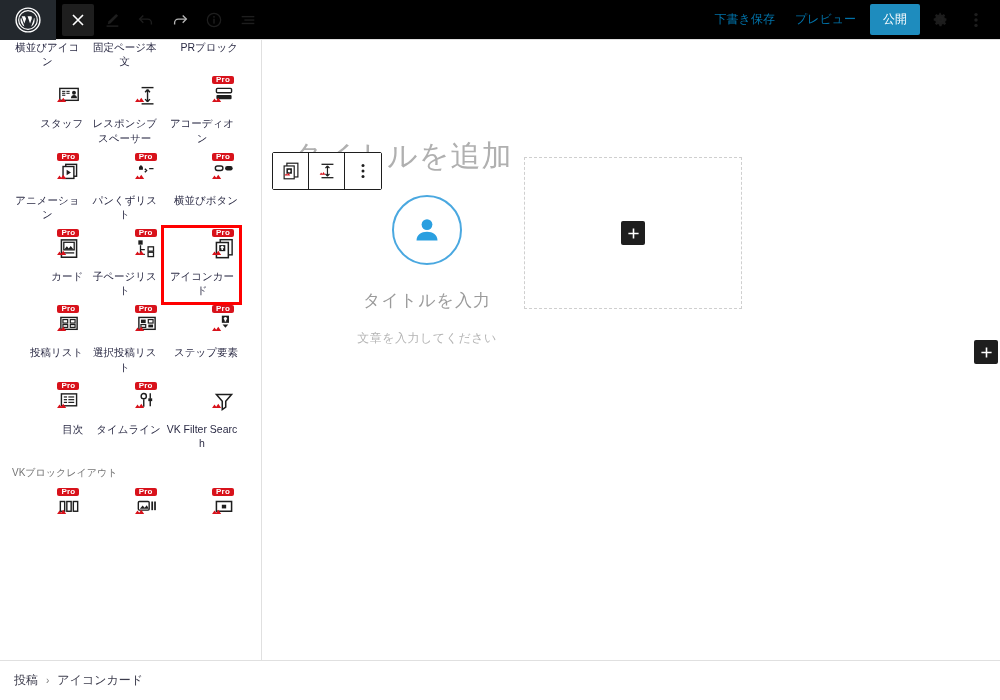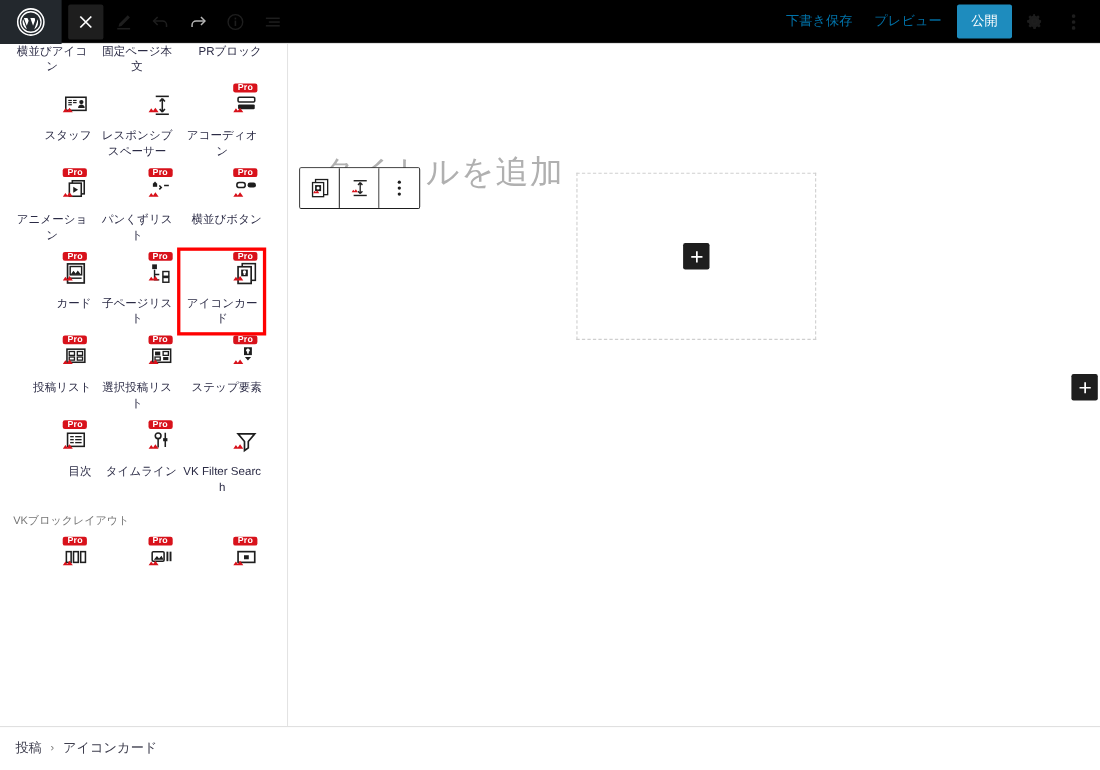--- a/index.html
+++ b/index.html
@@ -572,20 +572,30 @@
     </div>
     <div class="bt-btn">
       <svg width="4" height="16" viewBox="0 0 4 16" aria-hidden="true">
         <circle cx="2" cy="2.6" r="1.5" fill="#1e1e1e"></circle>
         <circle cx="2" cy="8" r="1.5" fill="#1e1e1e"></circle>
         <circle cx="2" cy="13.4" r="1.5" fill="#1e1e1e"></circle>
       </svg>
     </div>
   </div>
 
+  <div class="icon-card">
+    <div class="ic-circle">
+      <svg width="34" height="34" viewBox="0 0 24 24" aria-hidden="true">
+        <circle cx="12" cy="8.2" r="3.8" fill="#2a9fe0"></circle>
+        <path d="M4.6 19.4c0-4 3.3-6.2 7.4-6.2s7.4 2.2 7.4 6.2z" fill="#2a9fe0"></path>
+      </svg>
+    </div>
+    <div class="ic-title">タイトルを入力</div>
+    <div class="ic-body">文章を入力してください</div>
+  </div>
 
   <div class="placeholder">
     <div class="add-square">
       <svg width="13" height="13" viewBox="0 0 14 14" aria-hidden="true">
         <path d="M7 1.5 V12.5 M1.5 7 H12.5" stroke="#fff" stroke-width="1.7" fill="none"></path>
       </svg>
     </div>
   </div>
 
   <div class="right-adder">

